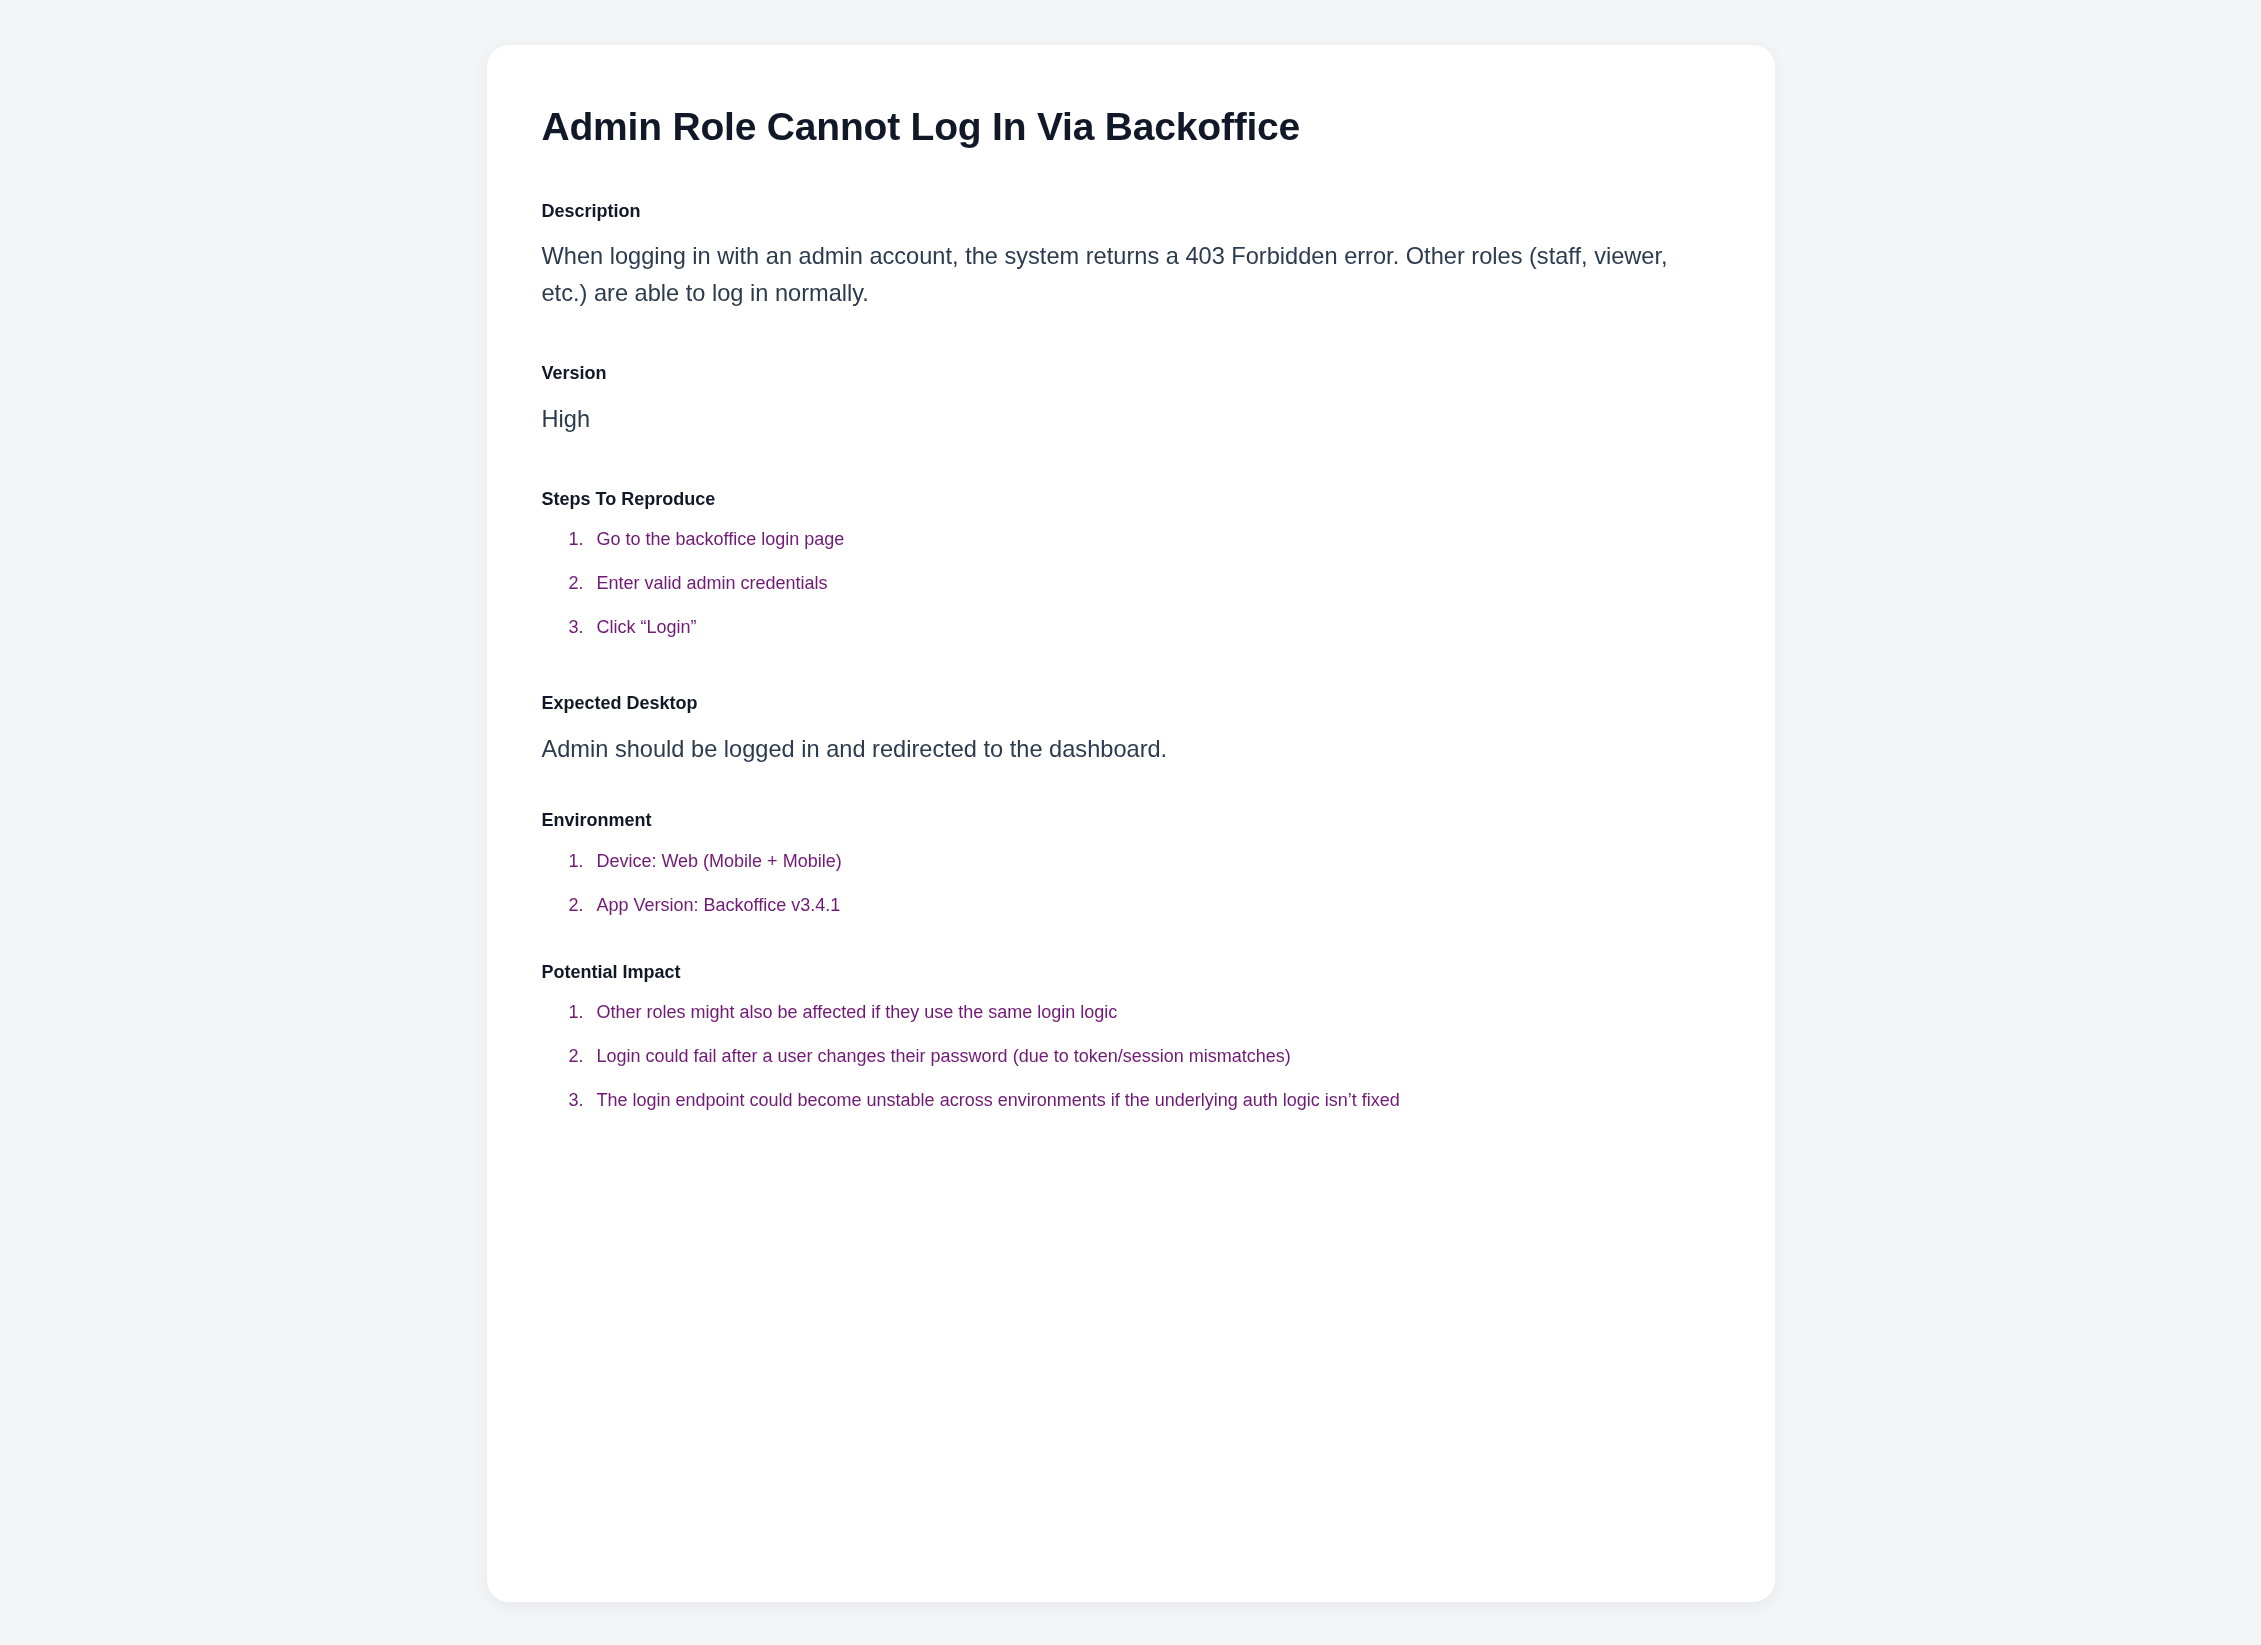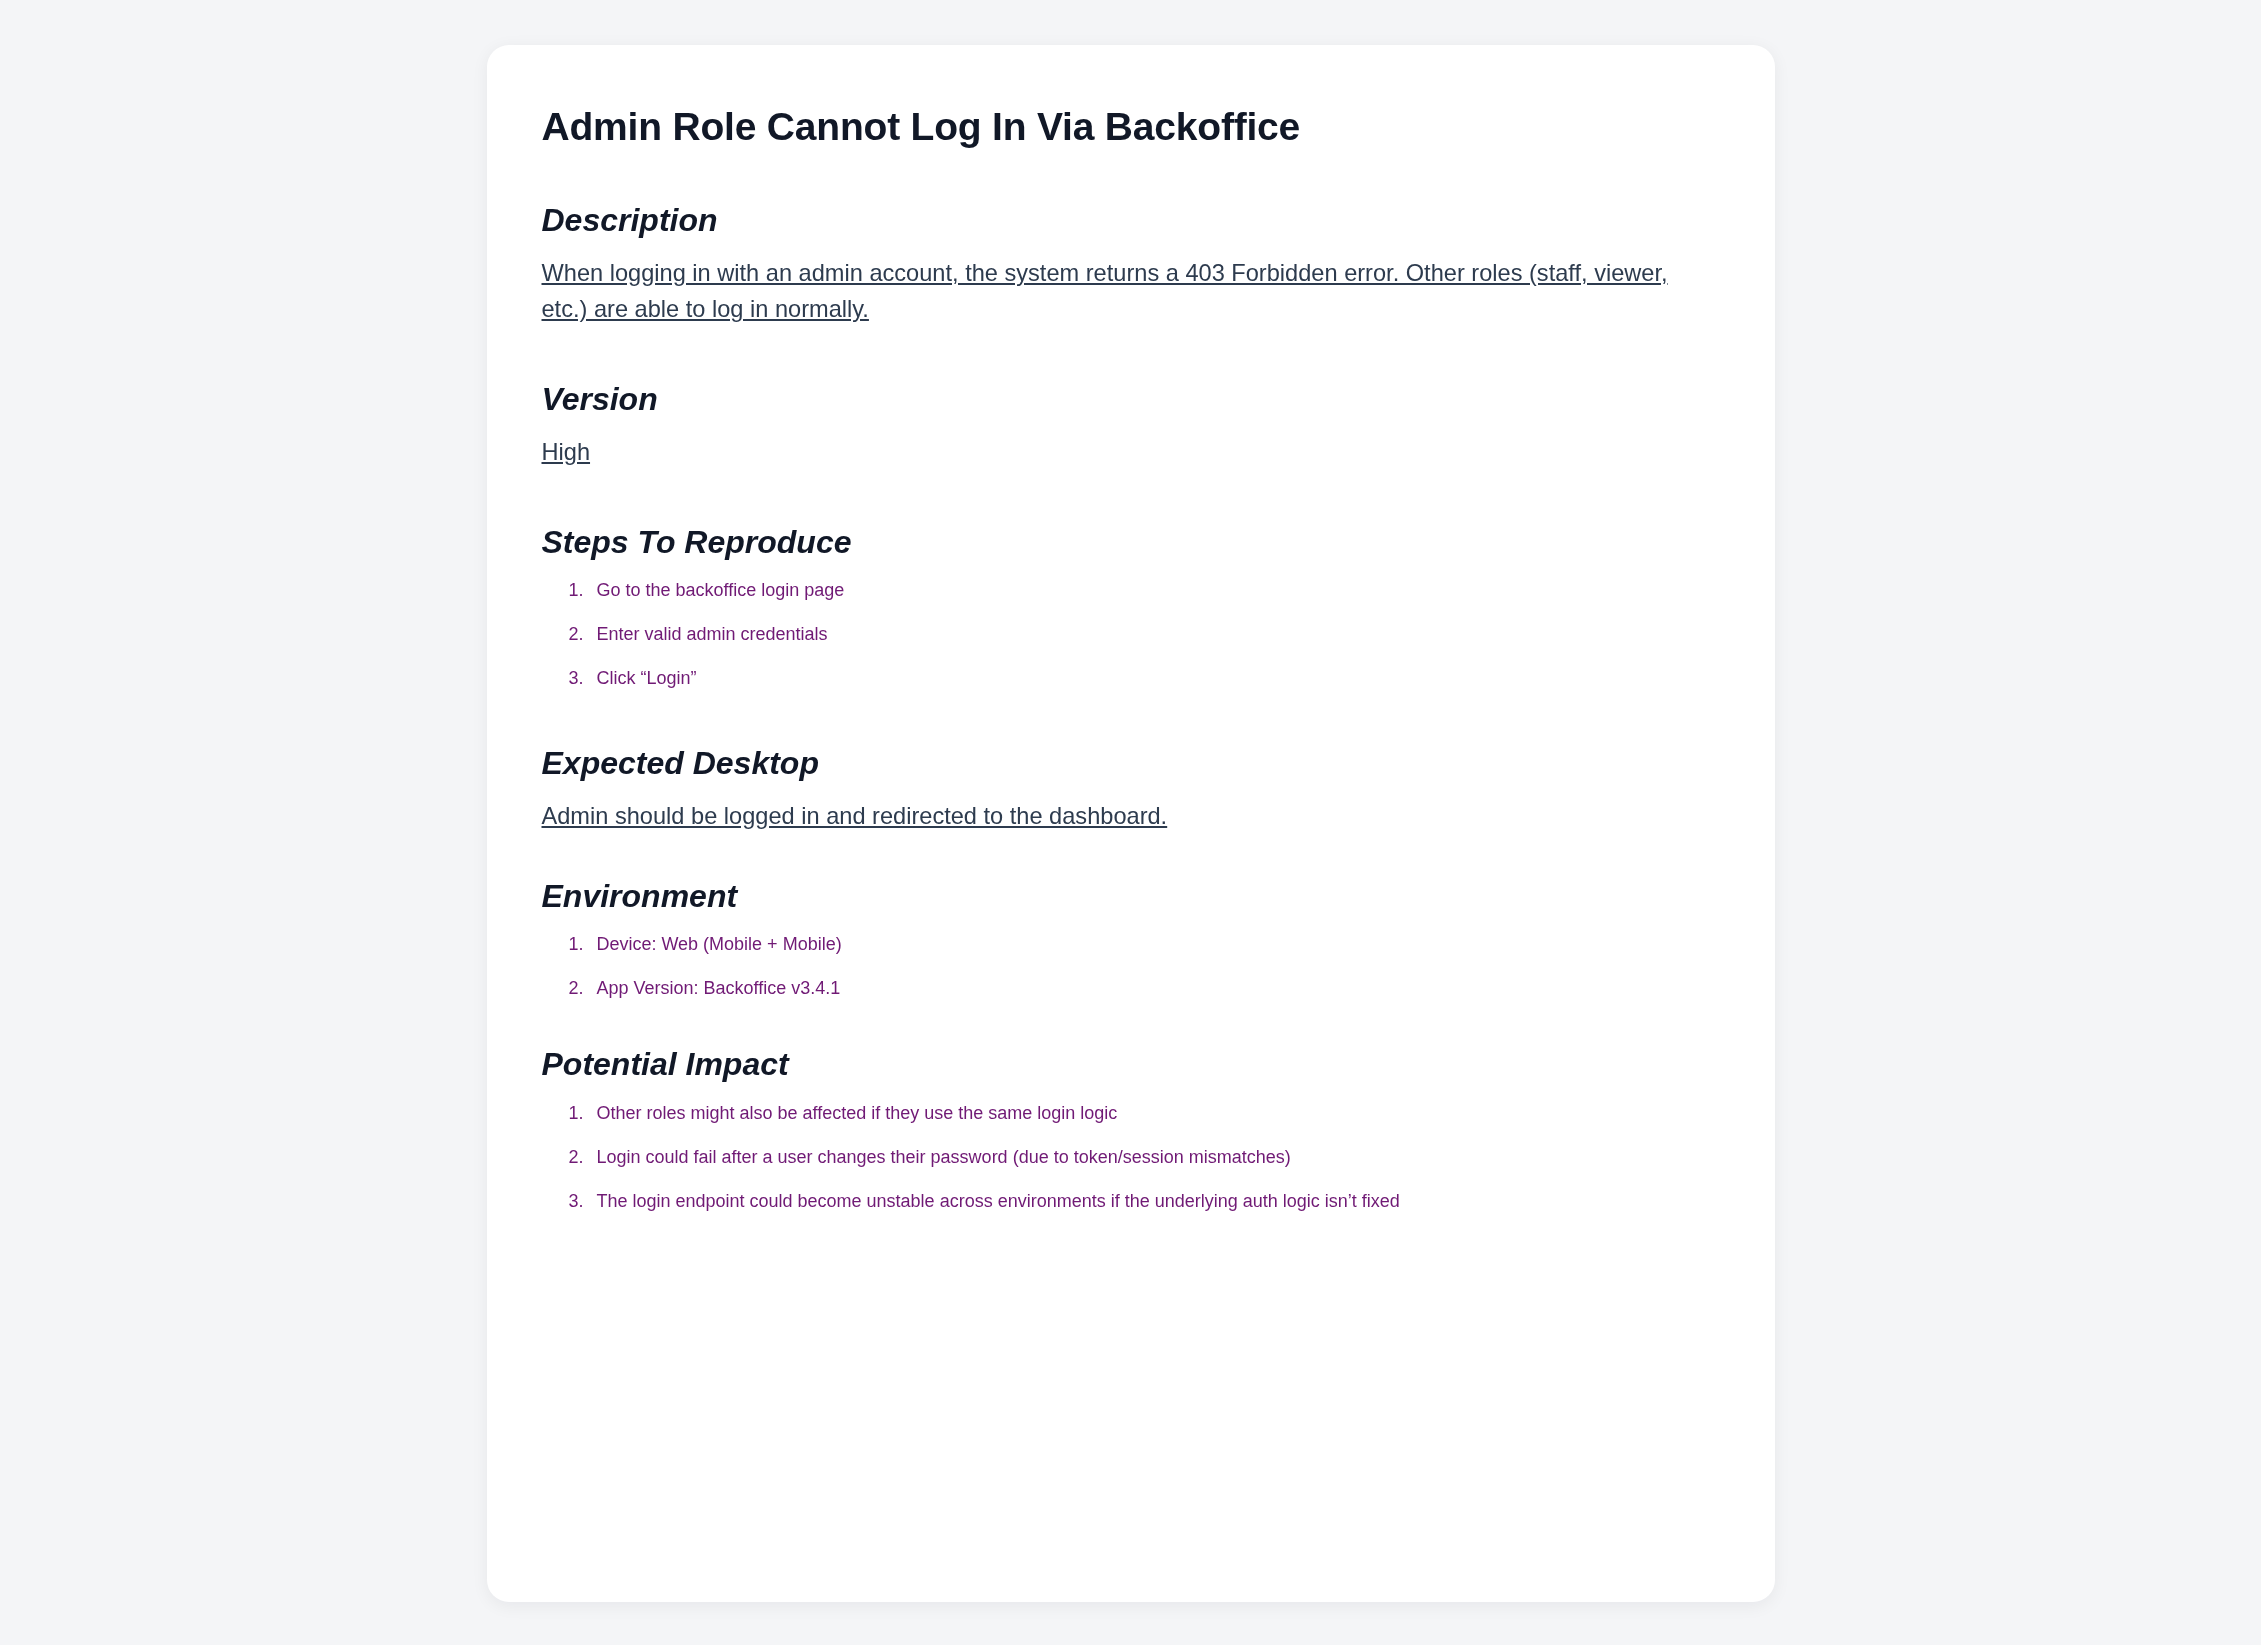--- a/index.html
+++ b/index.html
@@ -39,34 +39,32 @@
     line-height: 1.15;
     margin: 0 0 51px 0;
   }
   .section {
     margin-bottom: 37px;
   }
   .section:last-child {
     margin-bottom: 4px;
   }
   .section-heading {
-    font-size: 32px;
+    font-size: 18px;
     font-weight: 700;
     color: #111827;
     margin: 0 0 15.7px 0;
     line-height: 1.2;
-    font-style: italic;
   }
   .section-body {
     font-size: 23.6px;
     color: #2d3b4e;
     line-height: 1.55;
     margin: 0;
     max-width: 1154px;
-    text-decoration: underline;
   }
   ol.section-list {
     margin: 0;
     padding-left: 47px;
     font-size: 18px;
     color: #701a75;
     line-height: 1.5;
   }
   ol.section-list li {
     margin-bottom: 17px;

